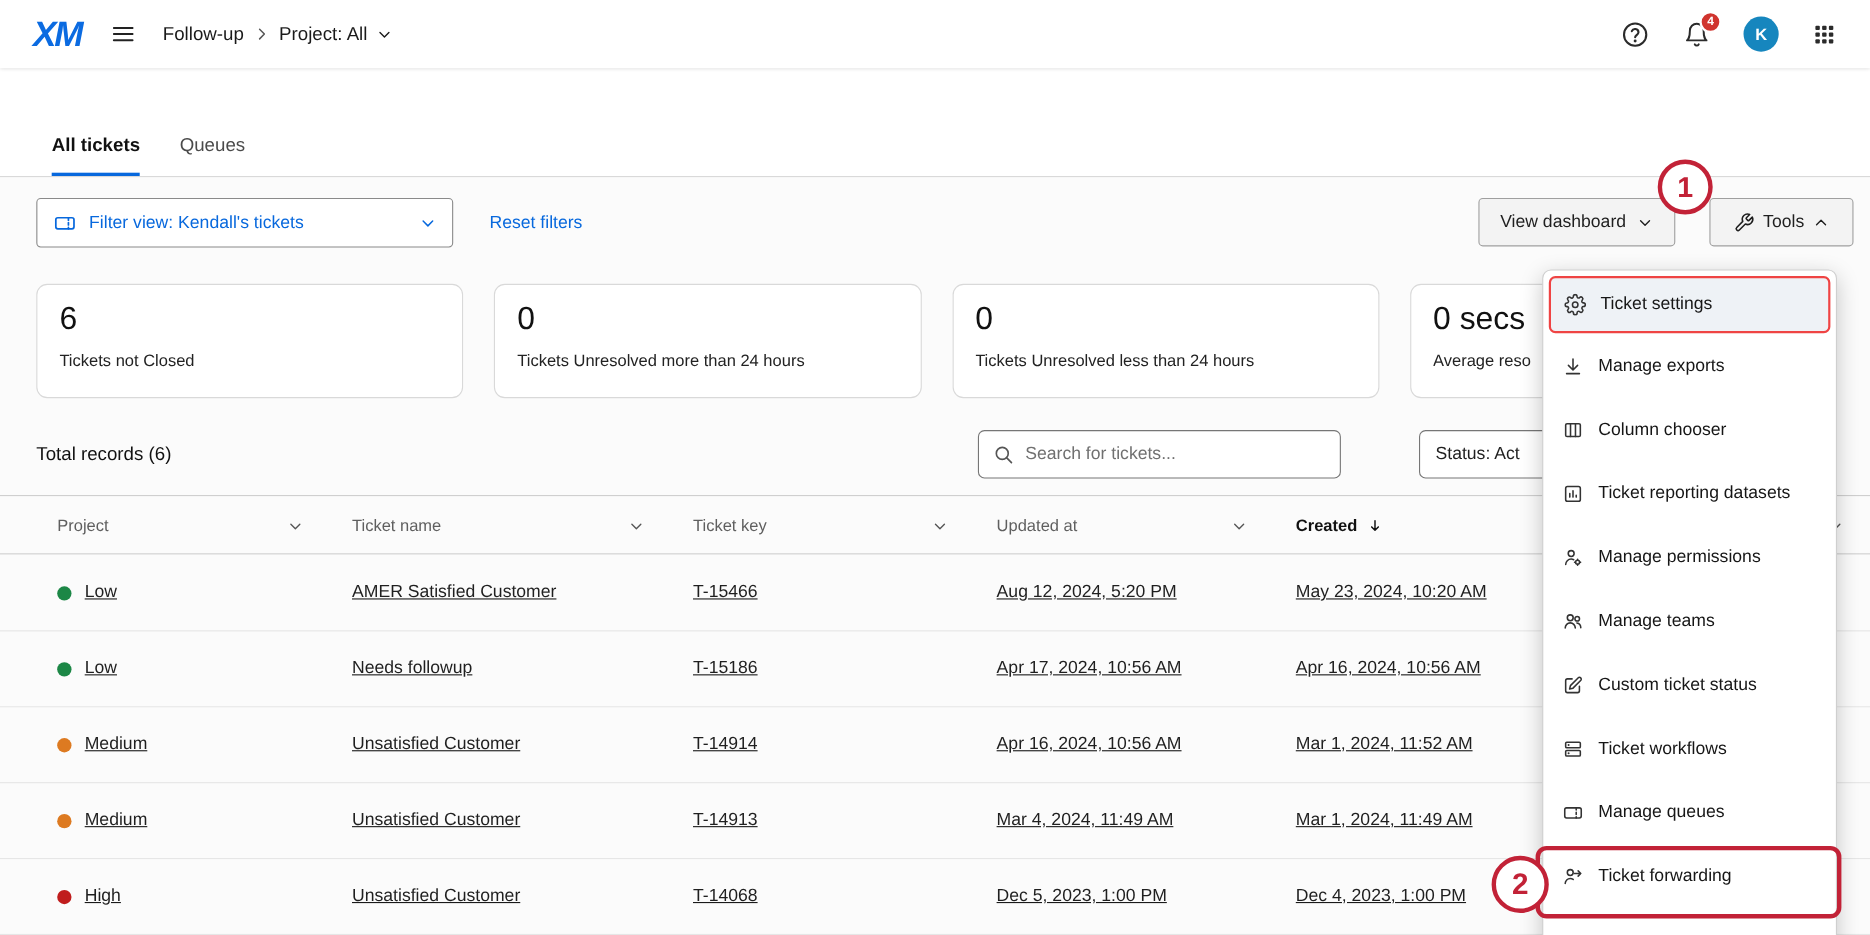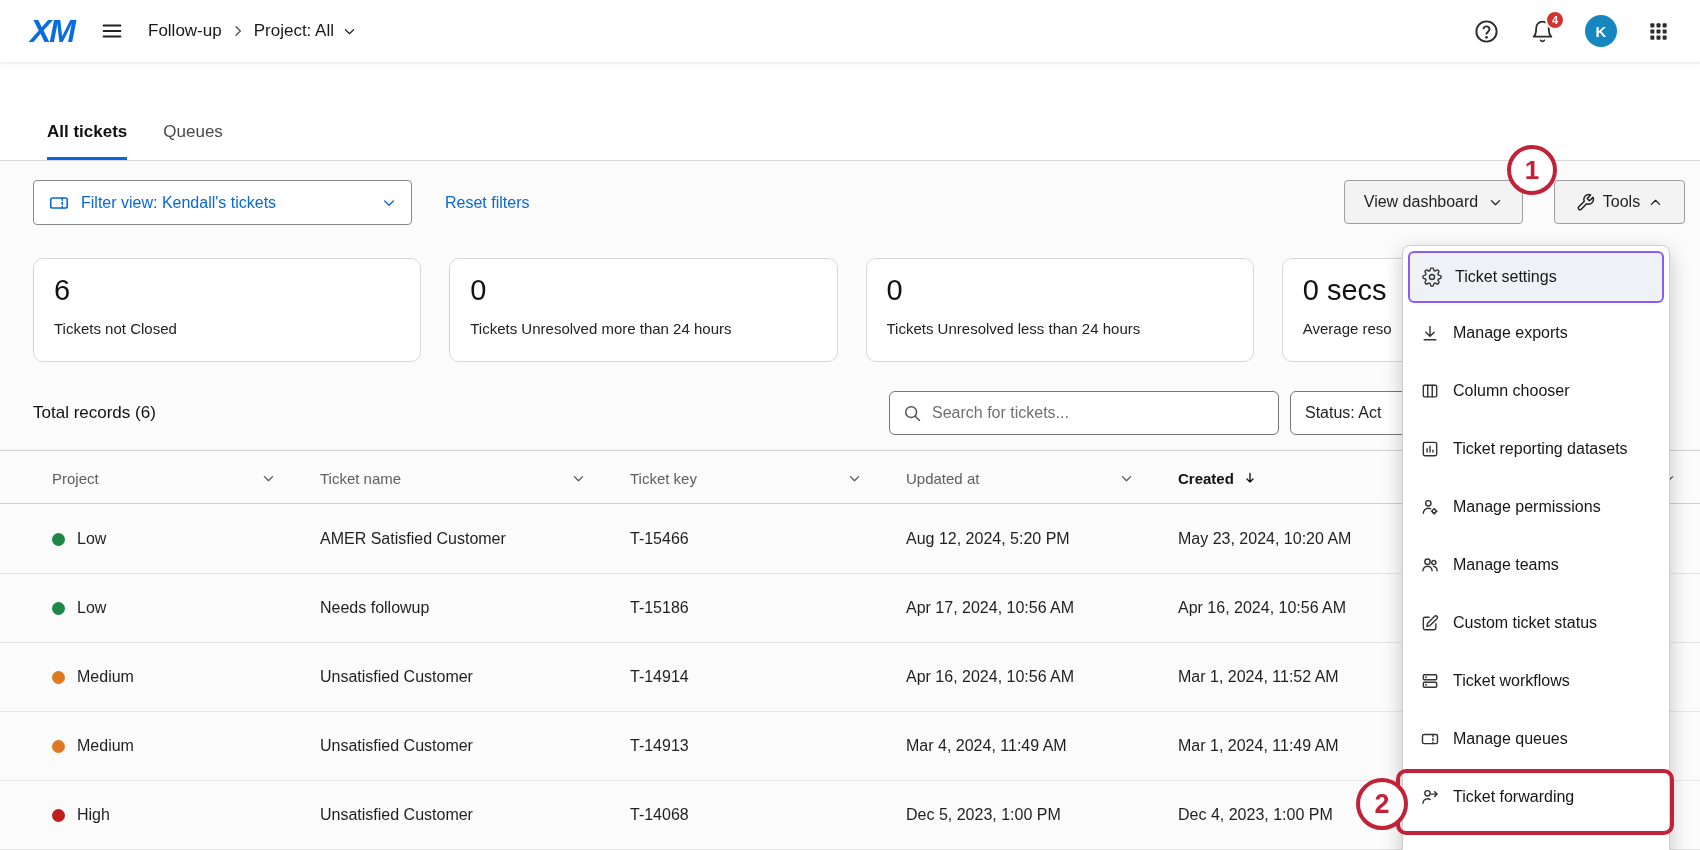--- a/index.html
+++ b/index.html
@@ -80,21 +80,21 @@
   .stat-card {
     flex: 1; height: 104px; background: #fff; border: 1px solid #d9d9d9; border-radius: 10px;
     padding: 15px 20px;
   }
   .stat-value { font-size: 29px; color: #111; }
   .stat-label { font-size: 15px; color: #222; margin-top: 13px; white-space: nowrap; overflow: hidden; }
 
   
   .total-records { position: absolute; top: 391px; left: 33px; height: 44px; line-height: 44px; font-size: 17px; color: #111; }
   .search-box {
-    position: absolute; top: 391px; left: 889px; width: 390px; height: 44px;
+    position: absolute; top: 391px; left: 889px; width: 330px; height: 44px;
     background: #fff; border: 1px solid #767676; border-radius: 6px;
     display: flex; align-items: center; gap: 10px; padding: 0 12px; color: #555;
   }
   .search-box input {
     border: none; outline: none; flex: 1; font-size: 16px; background: transparent;
     font-family: "Liberation Sans", sans-serif; color: #1a1a1a;
   }
   .search-box input::placeholder { color: #707070; }
   .status-filter {
     position: absolute; top: 391px; left: 1290px; width: 270px; height: 44px;
@@ -108,41 +108,41 @@
   .tbl-header {
     position: absolute; top: 450px; left: 0; right: 0; height: 54px;
     border-top: 1px solid #cfcfcf; border-bottom: 1px solid #cfcfcf;
   }
   .th { display: flex; align-items: center; height: 54px; font-size: 15px; color: #5f5f5f; cursor: pointer; }
   .th .chev { margin-left: auto; margin-right: 44px; color: #555; }
   .th.sorted { color: #111; font-weight: 700; }
   .th.sorted .sort-dir { margin-left: 8px; color: #111; }
   .th.sorted .chev { margin-right: 24px; }
   .tbl-body { position: absolute; top: 505px; left: 0; right: 0; }
-  .tr { height: 69px; border-bottom: 1px solid #e6e6e6; cursor: pointer; }
+  .tr { height: 69px; border-bottom: 1px solid #e6e6e6; cursor: pointer; text-decoration: underline; }
   .td { font-size: 16px; color: #1f1f1f; display: flex; align-items: center; }
   .dot { width: 13px; height: 13px; border-radius: 50%; margin-right: 12px; }
   .dot-low { background: #1C8746; }
   .dot-medium { background: #DD7A21; }
   .dot-high { background: #C01D1D; }
 
   
   .tools-menu {
     position: absolute; top: 245px; left: 1402px; width: 268px; height: 620px;
     background: #fff; border: 1px solid #cfcfcf; border-radius: 8px;
     box-shadow: 0 6px 20px rgba(0,0,0,.22); z-index: 50; padding-top: 1px;
   }
   .menu-item {
     height: 58px; display: flex; align-items: center; gap: 13px; padding: 0 17px;
     font-size: 16px; color: #161616; cursor: pointer;
   }
   .menu-item .icon { color: #333; }
   .menu-item.selected {
     margin: 4px 5px 1px 5px; height: 52px; padding: 0 12px;
-    background: #eef2f6; border: 2px solid #8b5cf6; border-radius: 6px;
+    background: #eef2f6; border: 2px solid #ef4444; border-radius: 6px;
   }
 
   
   .annotation-ring {
     position: absolute; left: 1396px; top: 769px; width: 278px; height: 66px;
     border: 4px solid #C22237; border-radius: 10px; z-index: 60; pointer-events: none;
   }
   .annotation-circle {
     position: absolute; background: #fff; border: 4px solid #C22237; border-radius: 50%;
     color: #C22237; font-weight: 700; display: flex; align-items: center; justify-content: center;

